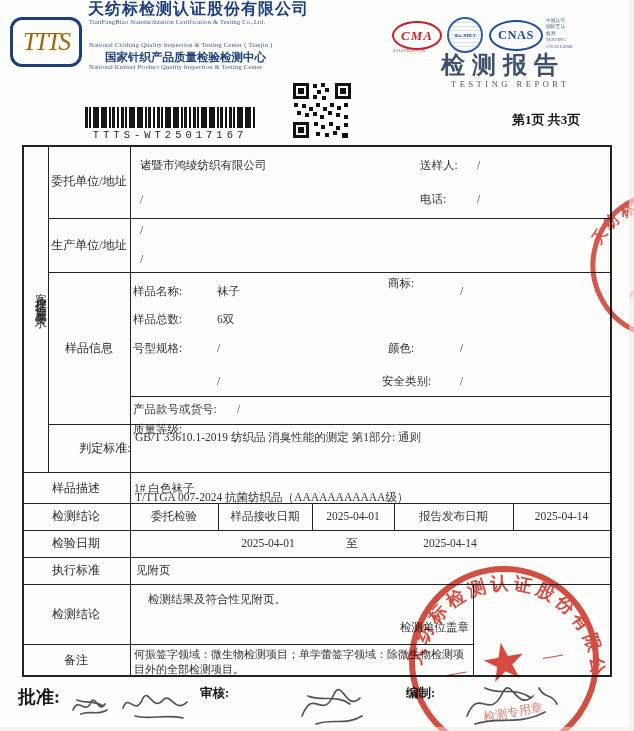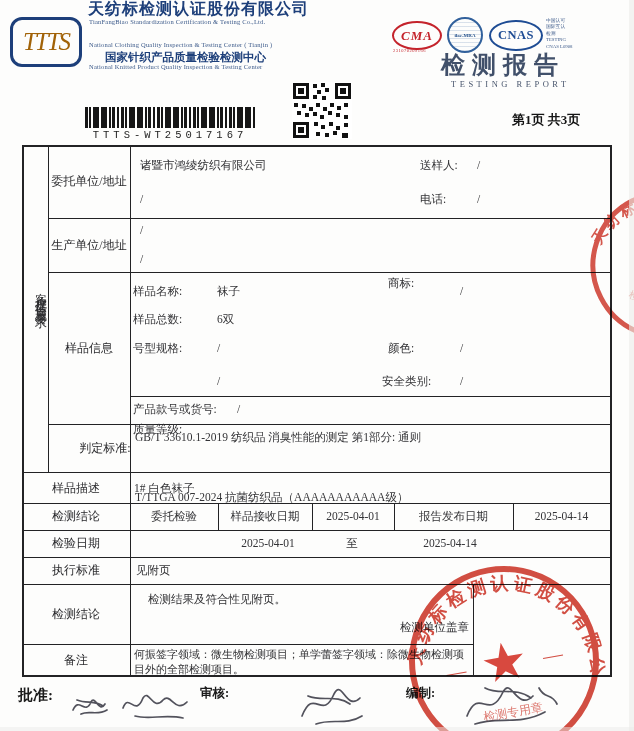--- a/index.html
+++ b/index.html
@@ -188,21 +188,21 @@
   <div class="t lbl c" style="left:22px;top:563px;width:108px;">执行标准</div>
   <div class="t" style="left:136px;top:563px;">见附页</div>
 
   <div class="t lbl c" style="left:22px;top:607px;width:108px;">检测结论</div>
   <div class="t" style="left:148px;top:592px;">检测结果及符合性见附页。</div>
   <div class="t" style="left:400px;top:620px;">检测单位盖章</div>
 
   <div class="t lbl c" style="left:22px;top:653px;width:108px;">备注</div>
   <div class="t" style="left:134px;top:647px;width:336px;white-space:normal;font-size:11px;line-height:15px;">何振签字领域：微生物检测项目；单学蕾签字领域：除微生物检测项目外的全部检测项目。</div>
 
-  <div class="t b" style="left:18px;top:686px;font-size:15px;color:#1b1b1b;">批准:</div>
+  <div class="t b" style="left:18px;top:686px;font-size:18px;color:#1b1b1b;">批准:</div>
   <div class="t b" style="left:200px;top:686px;font-size:12.5px;color:#1b1b1b;">审核:</div>
   <div class="t b" style="left:406px;top:686px;font-size:12.5px;color:#1b1b1b;">编制:</div>
 
   <svg class="sig" style="position:absolute;left:65px;top:690px;" width="130" height="34" viewBox="0 0 130 34">
     <path d="M8,20 C14,6 20,26 26,12 C30,4 34,24 40,14 M12,10 C22,14 30,10 38,16 M16,24 C24,20 32,26 42,20"></path>
     <path d="M58,18 C64,2 70,28 78,8 C84,-2 88,22 98,10 C106,2 110,24 122,12 M70,26 C84,30 100,24 118,28"></path>
   </svg>
   <svg class="sig" style="position:absolute;left:288px;top:682px;" width="90" height="46" viewBox="0 0 90 46">
     <path d="M14,34 C26,4 34,40 46,12 C54,-4 58,30 72,16 M20,14 C34,20 48,12 62,22 M28,42 C44,36 58,44 74,34"></path>
   </svg>

